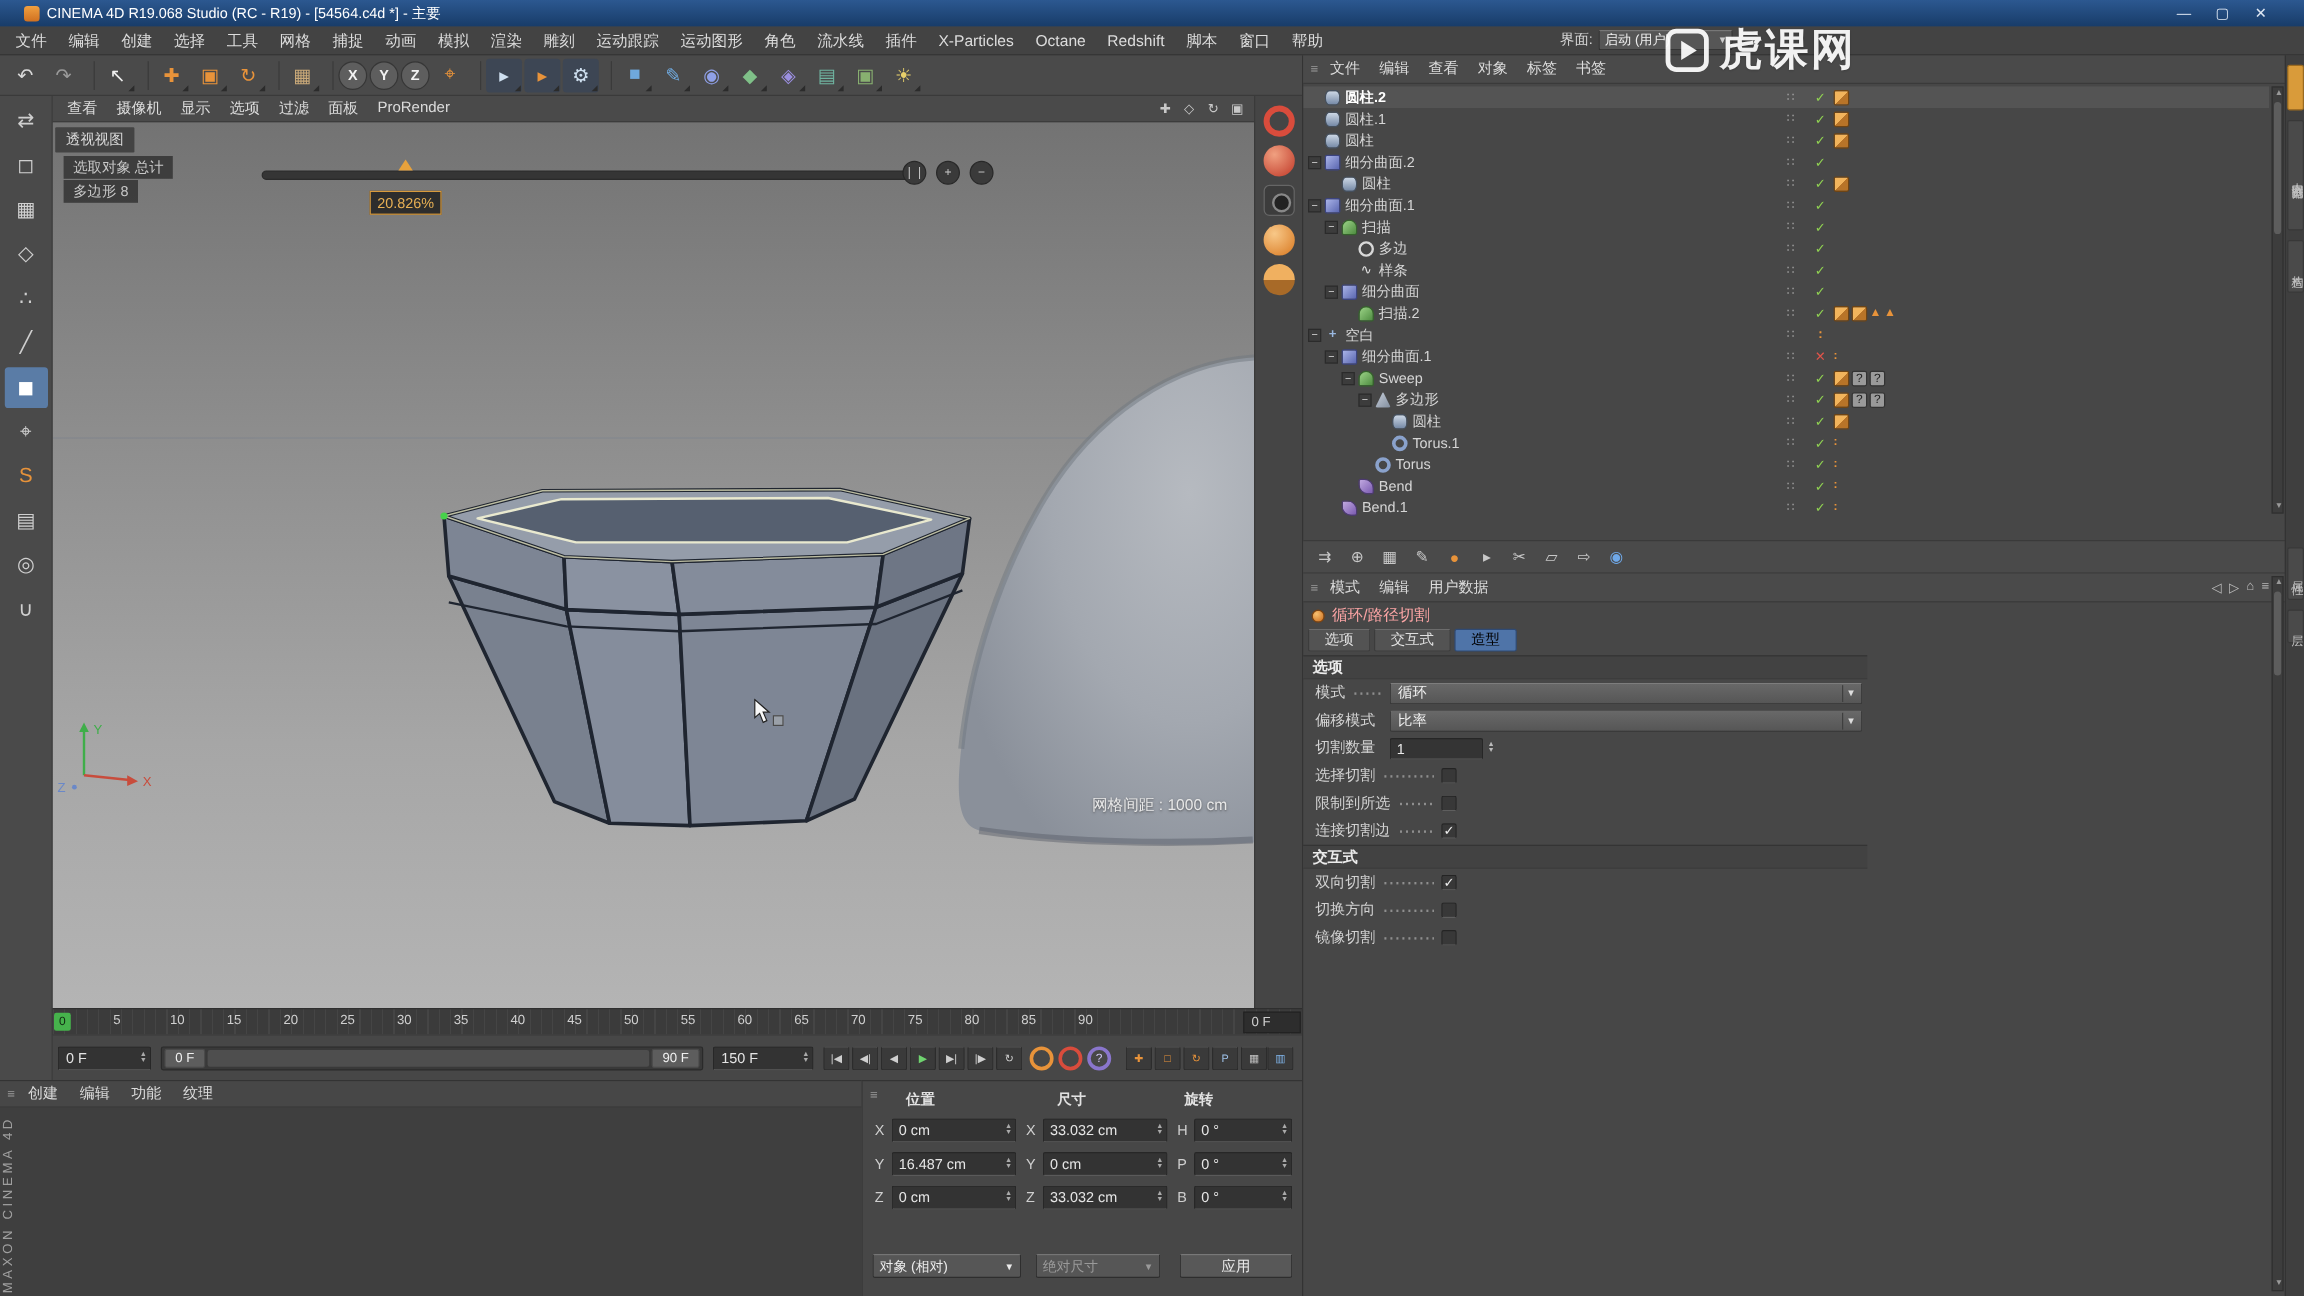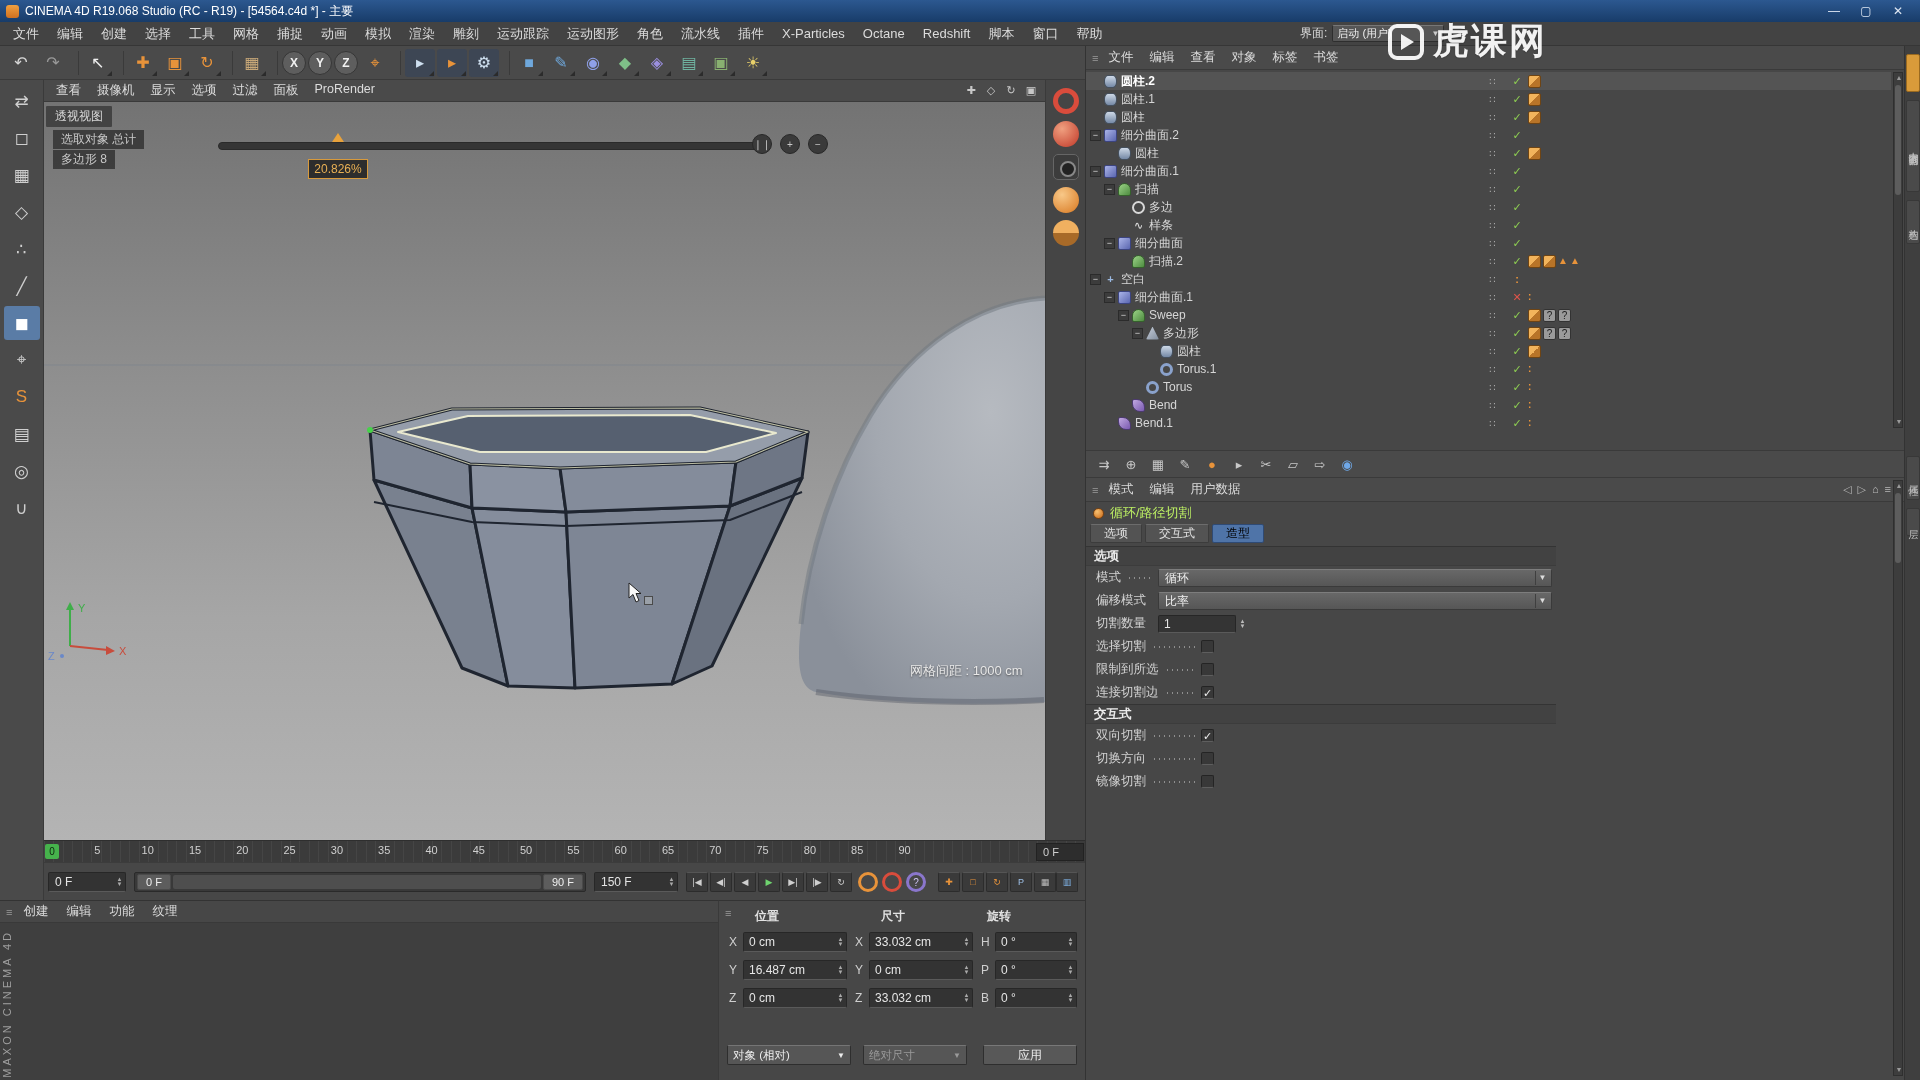--- a/index.html
+++ b/index.html
@@ -1,20 +1,20 @@
 <!DOCTYPE html>
 <html><head>
 <meta charset="utf-8">
 <style>
 *{margin:0;padding:0;box-sizing:border-box}
 html,body{width:1920px;height:1080px;overflow:hidden;background:#333;font-family:"Liberation Sans","DejaVu Sans",sans-serif}
 #app{position:absolute;inset:0;width:1920px;height:1080px;background:#474747;color:#d6d6d6;font-size:13px}
 
 
-.titlebar{position:absolute;left:0;top:0;width:1920px;height:22px;background:linear-gradient(#2c5890,#183c69);display:flex;align-items:center;padding:0 6px;color:#fff;font-size:12px;z-index:30}
+.titlebar{position:absolute;left:0;top:0;width:1920px;height:22px;background:linear-gradient(#2c5890,#183c69);display:flex;align-items:center;padding:0 20px;color:#fff;font-size:12px;z-index:30}
 .c4d-logo{width:13px;height:13px;border-radius:3px;background:linear-gradient(#f0a040,#d07020);margin-right:6px;flex:none}
 .win-ctrls{margin-left:auto;display:flex}
 .win-ctrls span{width:32px;text-align:center;color:#dfe8f4;font-size:12px;cursor:default}
 
 
 .menubar{position:absolute;left:0;top:22px;width:1920px;height:24px;background:#434343;border-bottom:1px solid #363636;display:flex;align-items:center;padding-left:4px;z-index:20}
 .menu-item{padding:0 9px;color:#dcdcdc;font-size:13px;white-space:nowrap}
 .iface{position:absolute;left:1300px;top:25px;display:flex;align-items:center;gap:5px;z-index:21}
 .iface-lbl{color:#d8d8d8;font-size:12px}
 .iface-box{width:112px;height:17px;background:#565656;border:1px solid #2e2e2e;border-top-color:#777;display:flex;align-items:center;justify-content:space-between;padding:0 4px;font-size:11px;color:#eee;border-radius:2px}
@@ -142,32 +142,32 @@
 .thumb{position:absolute;left:1px;width:6px;background:#5d5d5d;border-radius:3px}
 .sb-arrow{position:absolute;left:0;width:10px;height:10px;color:#999;font-size:7px;text-align:center;line-height:10px}
 .om-iconbar{position:absolute;left:0;top:404px;width:819px;height:28px;background:#4a4a4a;border-top:1px solid #3a3a3a;border-bottom:1px solid #3a3a3a;display:flex;align-items:center;padding-left:6px;gap:3px}
 .omi{width:24px;height:22px;display:flex;align-items:center;justify-content:center;font-size:13px;color:#c8c8c8;border-radius:2px}
 
 
 .am-menu{position:absolute;left:0;top:432px;width:819px;height:24px;background:#4a4a4a;border-bottom:1px solid #3a3a3a;display:flex;align-items:center;padding-left:6px}
 .am-menu .menu-item{font-size:12.5px;padding:0 8px}
 .am-menu-right{margin-left:auto;display:flex;gap:6px;padding-right:14px}
 .am-menu-right span{color:#b8b8b8;font-size:11px}
-.am-tool{position:absolute;left:0;top:456px;width:819px;height:22px;display:flex;align-items:center;padding-left:7px;gap:6px;color:#bef264;font-size:13px}
+.am-tool{position:absolute;left:0;top:456px;width:819px;height:22px;display:flex;align-items:center;padding-left:7px;gap:6px;color:#fca5a5;font-size:13px}
 .tool-dot{width:11px;height:11px;border-radius:50%;background:radial-gradient(circle at 35% 30%,#f8c070,#c86818);border:1px solid #7a4210}
 .am-tabs{position:absolute;left:4px;top:478px;display:flex;gap:3px}
 .am-tab{height:19px;padding:0 13px;background:#535353;border:1px solid #3c3c3c;border-top-color:#6c6c6c;color:#e0e0e0;font-size:12px;display:flex;align-items:center;border-radius:2px}
 .am-tab.active{background:#4f74a8;border-color:#2f4a74;color:#000000}
 .am-content{position:absolute;left:0;top:500px;width:819px;bottom:0}
 .am-sec-h{width:470px;height:20px;display:flex;align-items:center;padding-left:8px;font-weight:bold;color:#ebebeb;background:#424242;border-top:1px solid #343434;border-bottom:1px solid #3c3c3c;font-size:12.5px}
 .arow{display:flex;align-items:center;height:23px;padding-left:10px;width:470px;font-size:12.5px;color:#d2d2d2}
 .alead{flex:1;height:2px;margin:0 6px;background-image:radial-gradient(circle,#8e8e8e .9px,transparent 1.1px);background-size:5px 2px;background-repeat:repeat-x;background-position:left center}
 .actrl{flex:none;display:flex;align-items:center}
 .w398{width:398px}.wchk{width:355px}
-.dd{width:394px;height:18px;background:linear-gradient(#686868,#565656);border:1px solid #3a3a3a;border-top-color:#7d7d7d;display:flex;color:#f0f0f0;font-size:12px;padding-left:6px;position:relative;border-radius:2px}
+.dd{width:394px;height:18px;background:linear-gradient(#686868,#565656);border:1px solid #3a3a3a;border-top-color:#7d7d7d;display:flex;align-items:center;color:#f0f0f0;font-size:12px;padding-left:6px;position:relative;border-radius:2px}
 .dda{position:absolute;right:2px;top:1px;bottom:1px;width:14px;display:flex;align-items:center;justify-content:center;border-left:1px solid #3f3f3f;color:#ddd;font-size:8px}
 .nf{width:78px;height:18px;background:#343434;border:1px solid #262626;border-bottom-color:#5a5a5a;color:#e8e8e8;font-size:12px;display:flex;align-items:center;padding-left:5px;border-radius:2px}
 .spin{width:11px;height:18px;display:flex;flex-direction:column;justify-content:center;margin-left:1px;color:#bbb}
 .spin i{font-style:normal;font-size:6px;line-height:5px;text-align:center}
 .sl{position:relative;flex:1;height:7px;margin-left:8px;background:#353535;border:1px solid #2a2a2a;border-radius:3px}
 .slf{position:absolute;left:0;top:0;bottom:0;background:#cdc39a;border-radius:3px 0 0 3px}
 .slh{position:absolute;top:-4px;width:8px;height:13px;background:linear-gradient(#d8d8d8,#9a9a9a);border:1px solid #555;border-radius:2px}
 .chk{width:13px;height:13px;background:#383838;border:1px solid #242424;border-bottom-color:#5e5e5e;color:#eee;font-size:11px;line-height:12px;text-align:center;border-radius:2px}
 
 

